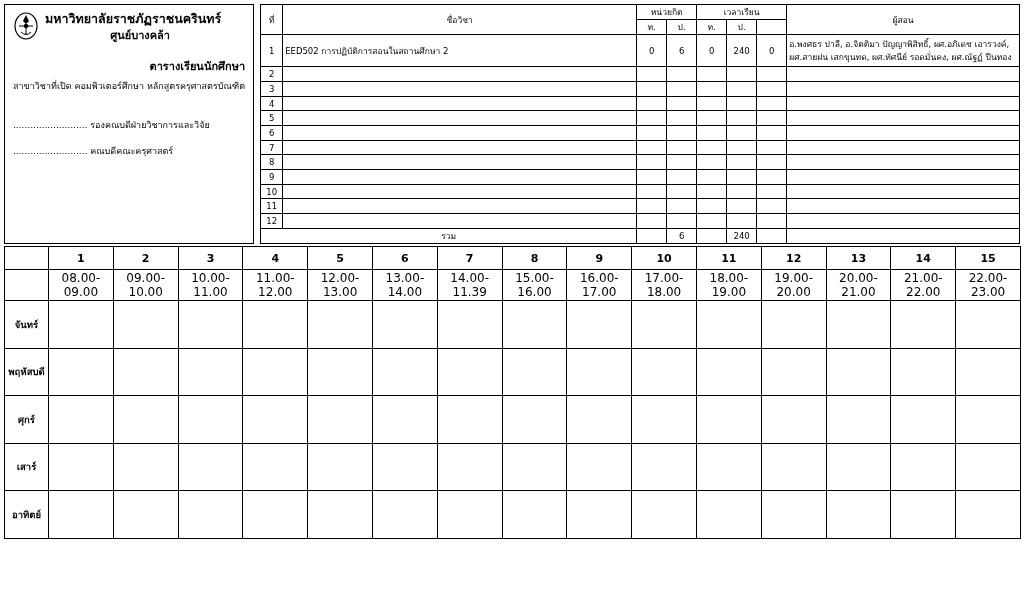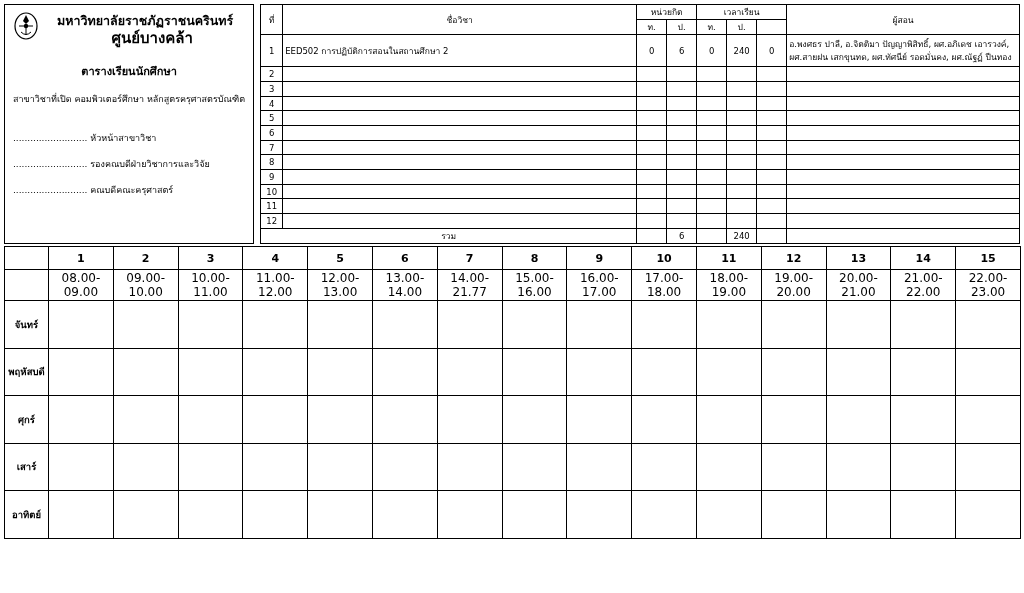--- a/index.html
+++ b/index.html
@@ -34,52 +34,53 @@
     width: 296px;
     height: 240px;
     border: 1px solid #000;
     box-sizing: border-box;
     padding: 6px 8px;
     position: relative;
   }
   .uni-row {
     display: flex;
     align-items: flex-start;
-    gap: 18px;
+    gap: 6px;
+    font-family: Liberation Mono, monospace;
   }
   .seal {
     width: 26px;
     height: 28px;
     flex: 0 0 auto;
     margin-top: 1px;
   }
   .uni-names {
     padding-top: 2px;
   }
   .uni-name {
     font-size: 12.5px;
     font-weight: bold;
     line-height: 1.25;
     letter-spacing: 0px;
   }
   .uni-center {
-    font-size: 15px;
+    font-size: 11px;
     font-weight: bold;
     line-height: 1.3;
     text-align: center;
     padding-left: 14px;
   }
   .doc-title {
-    text-align: center;
+    text-align: right;
     font-size: 11px;
     font-weight: bold;
     margin-top: 14px;
   }
   .meta {
-    margin-top: 13px;
+    margin-top: 5px;
     font-size: 9px;
     line-height: 1.55;
   }
   .meta div { white-space: nowrap; }
   .sign-block {
     margin-top: 18px;
     font-size: 9px;
     line-height: 2.9;
   }
   .sign-line {
@@ -183,21 +184,20 @@
         </div>
       </div>
 
       <div class="doc-title">ตารางเรียนนักศึกษา</div>
 
       <div class="meta">
         <div>สาขาวิชาที่เปิด คอมพิวเตอร์ศึกษา  หลักสูตรครุศาสตรบัณฑิต</div>
       </div>
 
       <div class="sign-block">
-        <div class="sign-line">..........................  หัวหน้าสาขาวิชา</div>
         <div class="sign-line">..........................  รองคณบดีฝ่ายวิชาการและวิจัย</div>
         <div class="sign-line">..........................  คณบดีคณะครุศาสตร์</div>
       </div>
     </div>
 
     <div class="course-wrap">
       <table class="course">
         <colgroup>
           <col class="c-no">
             <col class="c-name">
@@ -385,21 +385,21 @@
           <th class="hour-num">15</th>
         </tr>
         <tr>
           <th class="corner"></th>
           <th class="hour-range">08.00-09.00</th>
           <th class="hour-range">09.00-10.00</th>
           <th class="hour-range">10.00-11.00</th>
           <th class="hour-range">11.00-12.00</th>
           <th class="hour-range">12.00-13.00</th>
           <th class="hour-range">13.00-14.00</th>
-          <th class="hour-range">14.00-21.77</th>
+          <th class="hour-range">14.00-11.39</th>
           <th class="hour-range">15.00-16.00</th>
           <th class="hour-range">16.00-17.00</th>
           <th class="hour-range">17.00-18.00</th>
           <th class="hour-range">18.00-19.00</th>
           <th class="hour-range">19.00-20.00</th>
           <th class="hour-range">20.00-21.00</th>
           <th class="hour-range">21.00-22.00</th>
           <th class="hour-range">22.00-23.00</th>
         </tr>
       </thead>

